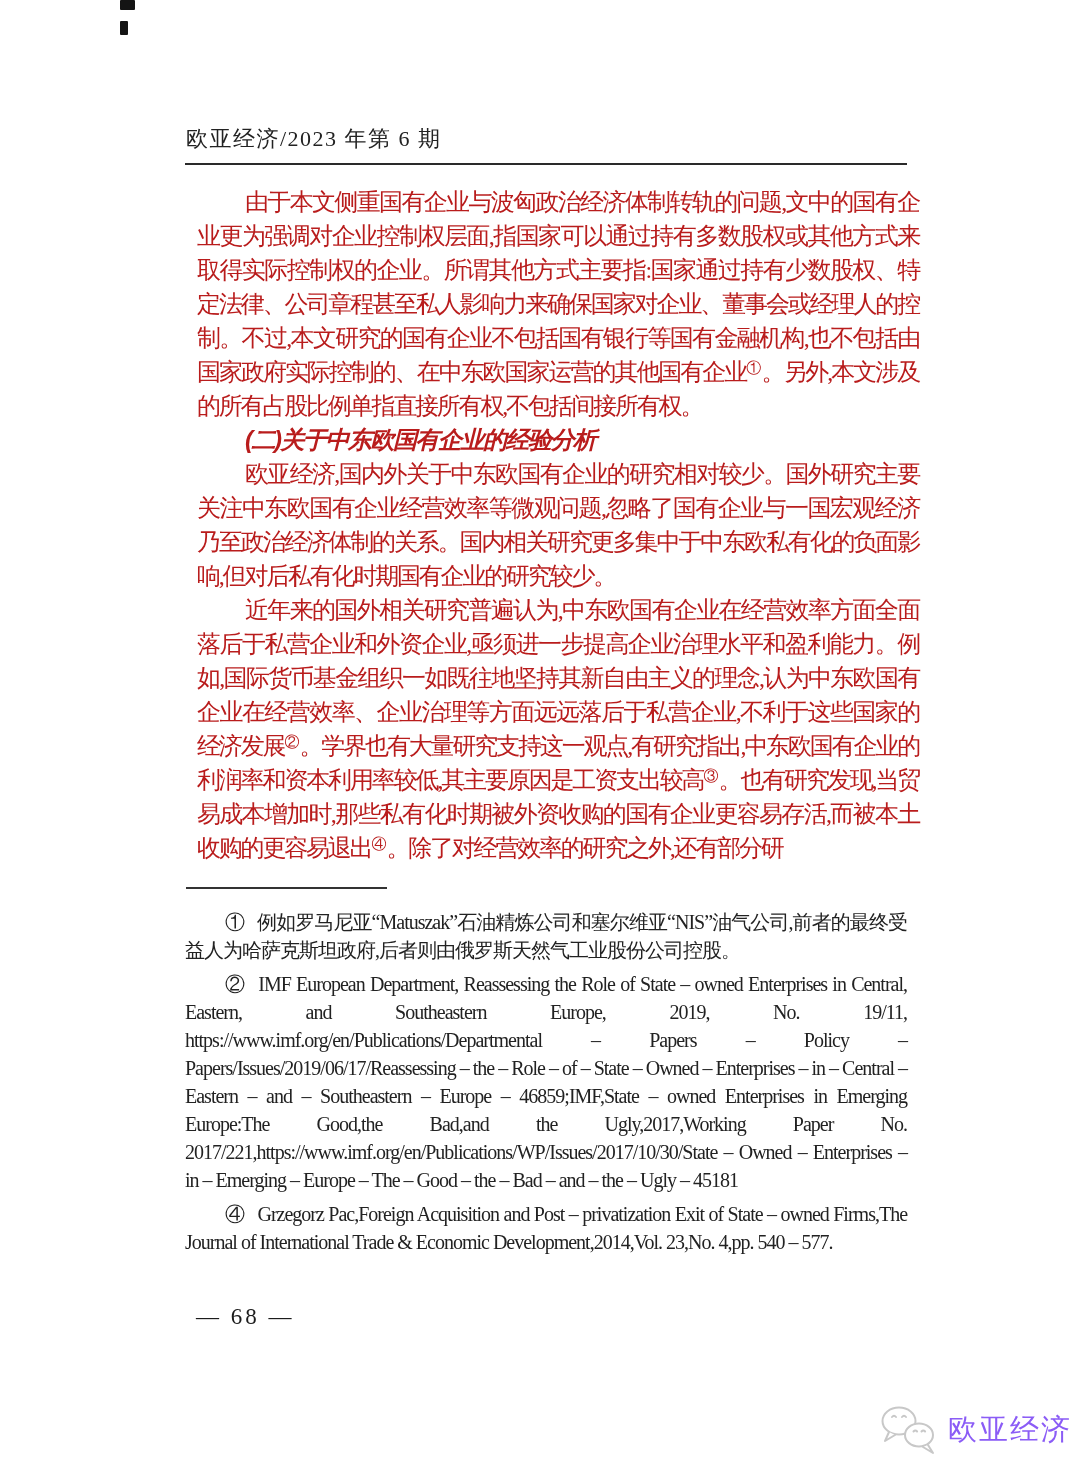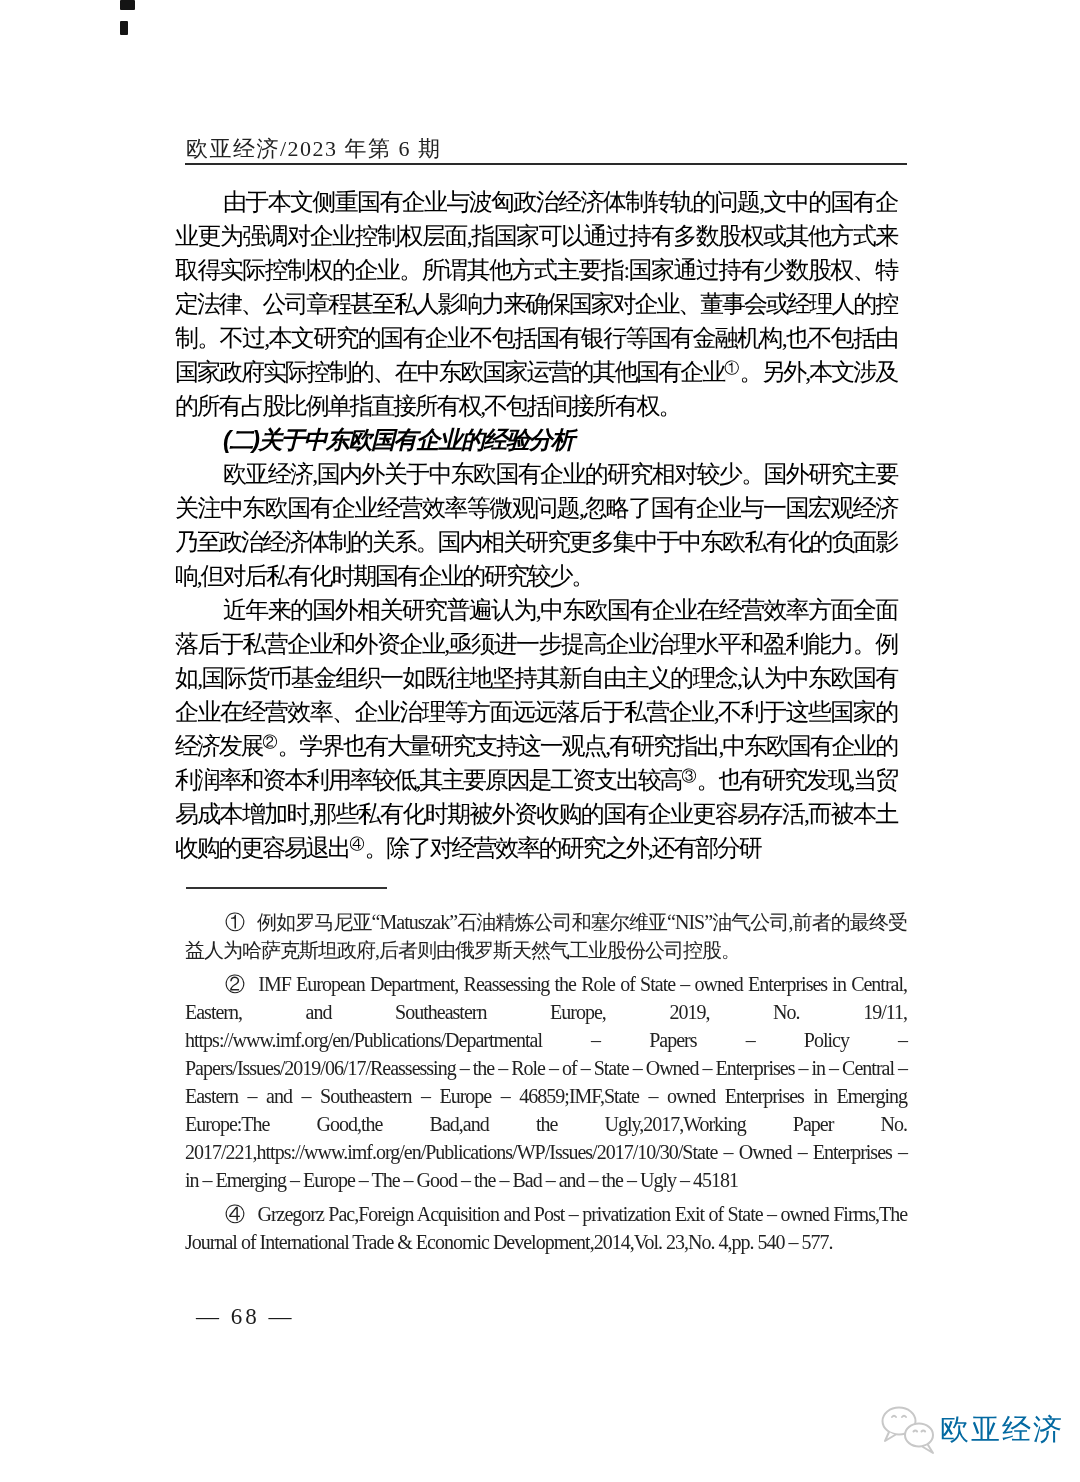--- a/index.html
+++ b/index.html
@@ -13,32 +13,32 @@
     width: 1080px; height: 1482px;
     background: #ffffff;
     overflow: hidden;
     color: #1d1d1d;
   }
   .scan-artifact { position: absolute; background: #141414; }
   .artifact-1 { left: 120px; top: 0; width: 15px; height: 10px; border-radius: 1px; }
   .artifact-2 { left: 120px; top: 21px; width: 8px; height: 14px; border-radius: 1px; }
 
   .running-header {
-    position: absolute; left: 186px; top: 134px;
+    position: absolute; left: 186px; top: 124px;
     font-size: 22px; letter-spacing: 1.5px; color: #222;
   }
   .header-rule {
     position: absolute; left: 185px; top: 163px;
     width: 722px; height: 2px; background: #2a2a2a;
   }
 
   .article-body {
-    position: absolute; left: 175px; top: 185px; width: 722px;
+    position: absolute; left: 197px; top: 185px; width: 722px;
     font-size: 24px; line-height: 34px; letter-spacing: -2.2px;
-    text-align: justify; color: #000000;
+    text-align: justify; color: #b91c1c;
   }
   .article-body .paragraph { margin: 0; text-indent: 2em; }
   .article-body .heading {
     margin: 0; text-indent: 2em; font-weight: 700;
     font-family: "Liberation Sans", "DejaVu Sans", sans-serif;
     letter-spacing: -1.5px;
     font-style: italic;
   }
   .fnref {
     font-size: 15px; vertical-align: 7px; letter-spacing: 0; line-height: 0;
@@ -56,22 +56,22 @@
   .footnote { margin: 0 0 6px 0; text-indent: 2em; }
   .fnmark { margin-right: 13px; }
 
   .page-number {
     position: absolute; left: 196px; top: 1304px;
     font-size: 23px; letter-spacing: 3px; color: #1c1c1c;
   }
 
   .watermark {
     position: absolute; left: 878px; top: 1404px;
-    display: flex; align-items: center; 
-    color: #0369a1;
+    display: flex; align-items: center; gap: 8px;
+    color: #8b5cf6;
     justify-content: space-between;
   }
   .watermark-text {
     font-size: 29px; letter-spacing: 2px;
     font-family: "Liberation Serif", "DejaVu Serif", serif;
   }
   .wm-icon { display: block; }
 </style>
 </head>
 <body>

